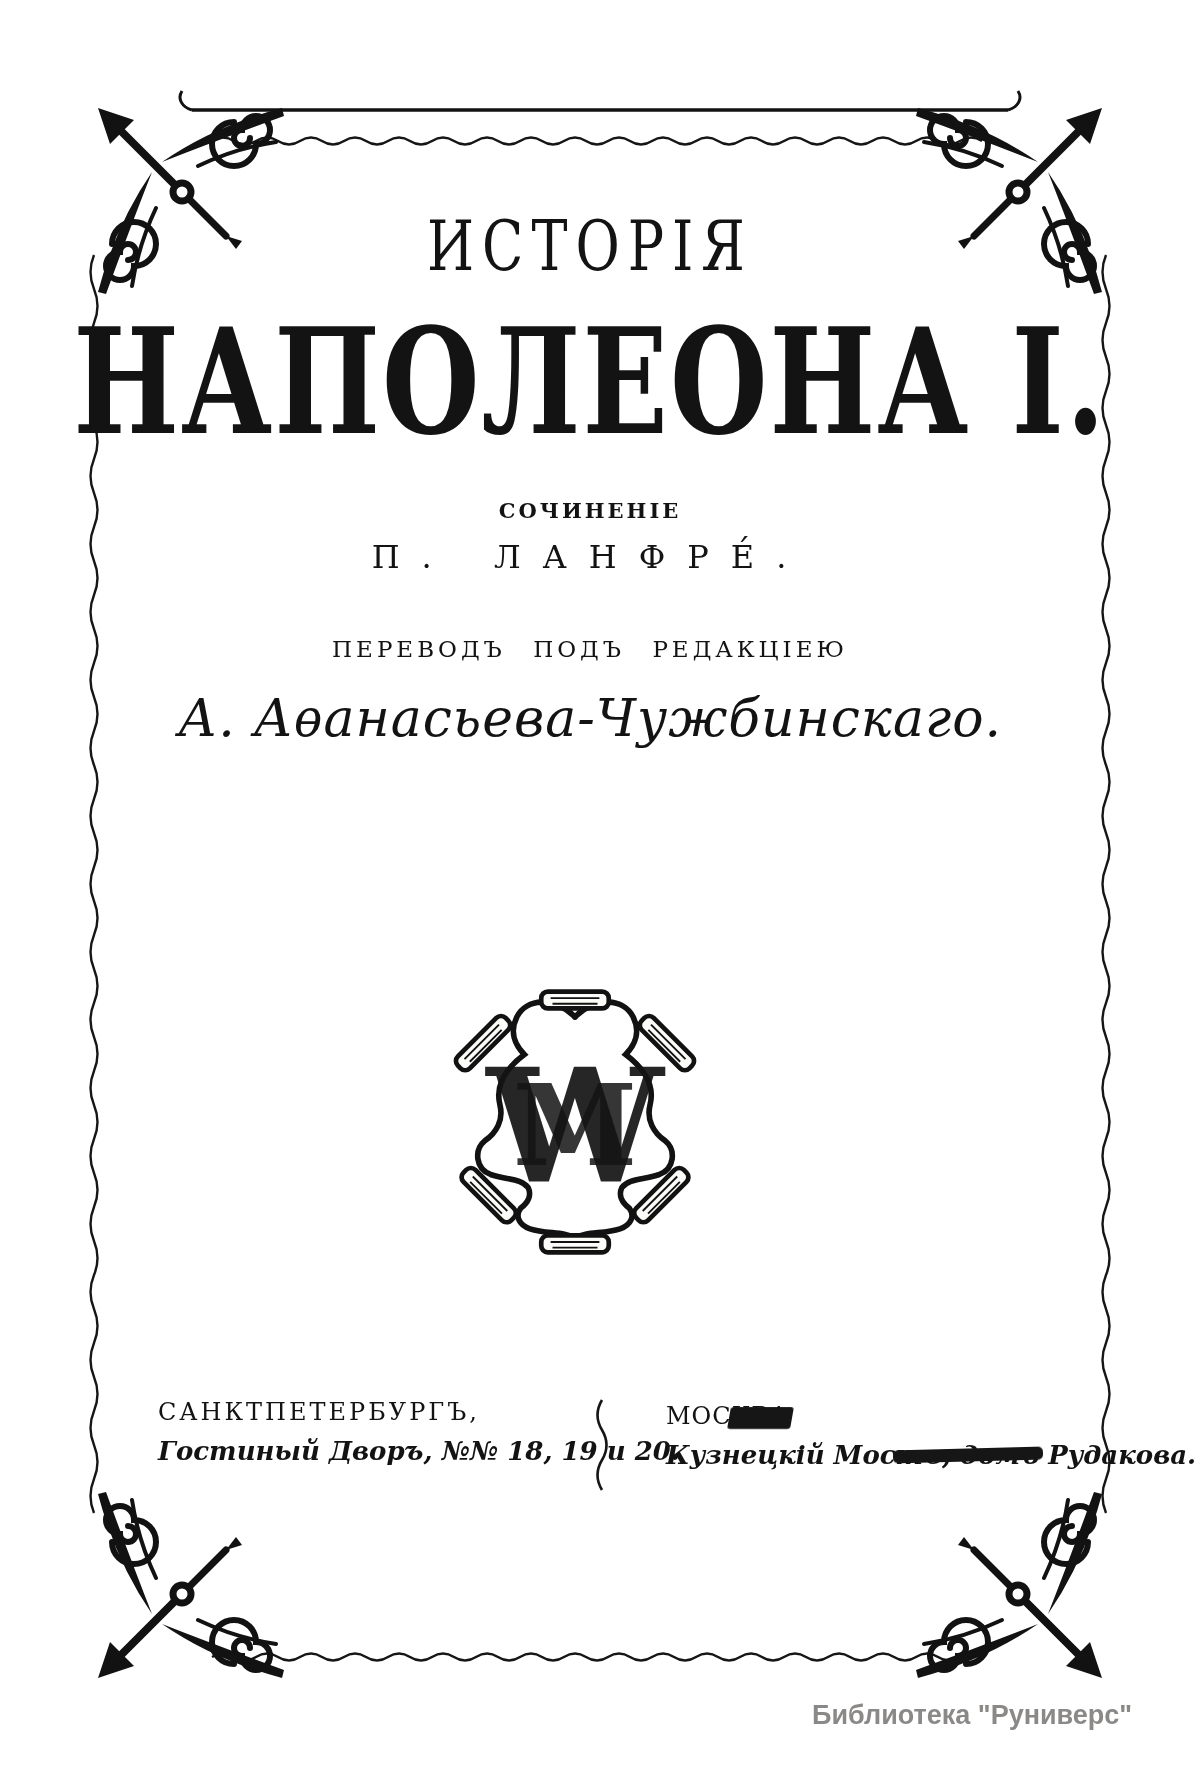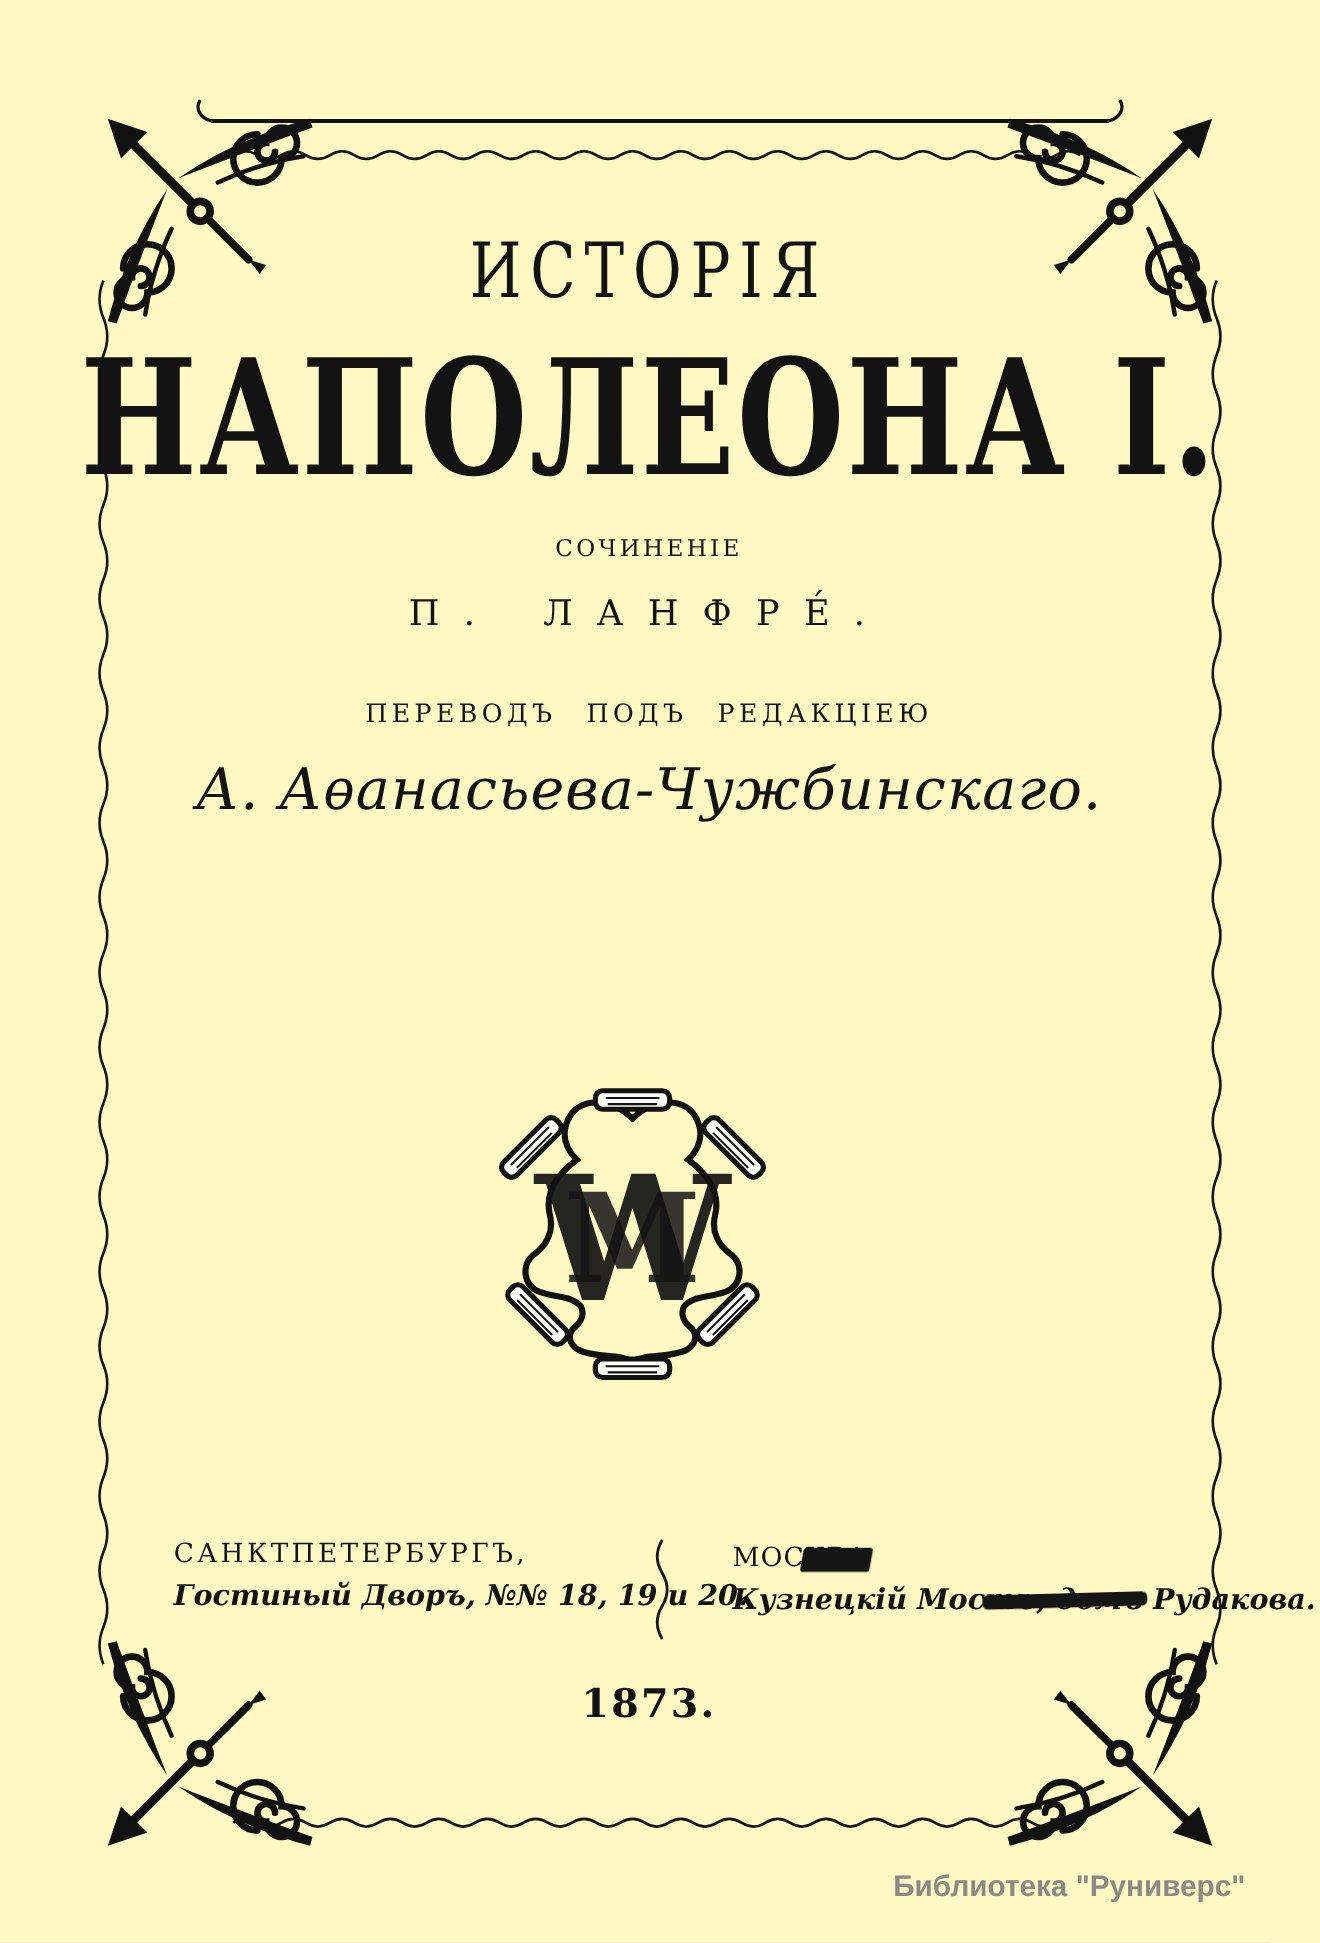--- a/index.html
+++ b/index.html
@@ -1,30 +1,30 @@
 <!DOCTYPE html>
 <html><head>
 <meta charset="utf-8">
 <style>
   html,body{margin:0;padding:0;background:#e8e8e4;}
   .page{
     position:relative;
     width:1200px;height:1766px;
     margin:0 auto;
-    background:#fef9c3;
+    background:#ffffff;
     overflow:hidden;
     font-family:"DejaVu Serif", serif;
     color:#131313;
   }
   .frame{position:absolute;left:0;top:0;width:1200px;height:1766px;pointer-events:none;}
   .center-line{position:absolute;left:0;width:1180px;text-align:center;white-space:nowrap;}
 
   .series-title{top:206px;font-size:54px;letter-spacing:8px;transform:scaleY(1.28);transform-origin:center top;}
   .main-title{top:296px;font-size:112px;font-weight:bold;letter-spacing:2px;transform:scaleY(1.30);transform-origin:center top;}
-  .work-label{top:486px;font-size:21px;letter-spacing:3px;}
+  .work-label{top:498px;font-size:21px;letter-spacing:3px;font-weight:bold;}
   .author{top:538px;font-size:32px;letter-spacing:22px;word-spacing:8px;}
   .translation-label{top:636px;font-size:23px;letter-spacing:4px;word-spacing:16px;text-align:center;}
   .editor{top:688px;font-size:52px;font-style:italic;letter-spacing:1px;}
   .volume{top:830px;font-size:42px;letter-spacing:8px;}
 
   .emblem{position:absolute;left:432px;top:985px;width:286px;height:272px;}
 
   .publisher-line{top:1346px;font-size:28px;font-weight:bold;letter-spacing:0.5px;}
   .imprint-col{position:absolute;top:1398px;text-align:left;margin-left:48px;}
   .col-left{left:110px;width:458px;}
@@ -128,17 +128,16 @@
   <div class="imprint-col col-left">
     <div class="city-left">САНКТПЕТЕРБУРГЪ,</div>
     <div class="address">Гостиный Дворъ, №№ 18, 19 и 20.</div>
   </div>
 
   <div class="imprint-col col-right">
     <div class="city-right"><span>МОС</span><span class="smudge heavy">КВА</span></div>
     <div class="address"><span>Кузнецкій Мос</span><span class="smudge">тъ, домъ</span><span> Рудакова.</span></div>
   </div>
 
-  <div class="center-line year">1873.</div>
 
   <div class="watermark" style="color: rgb(139, 137, 135);">Библиотека "Руниверс"</div>
 
 </div>
 
 </body></html>

